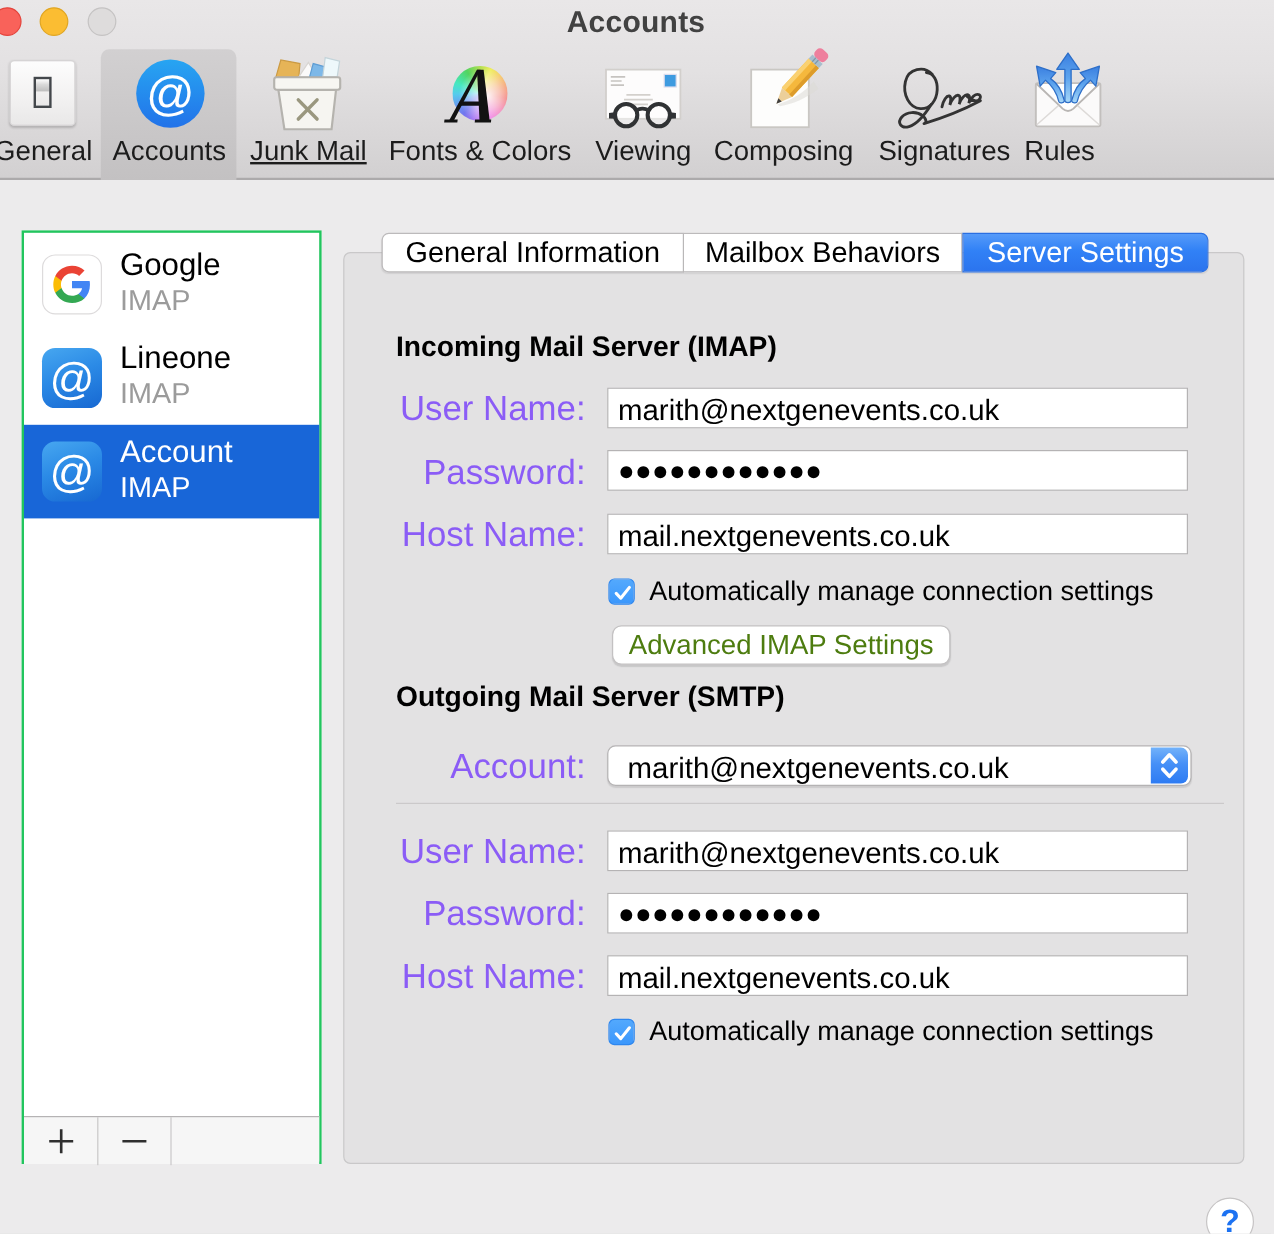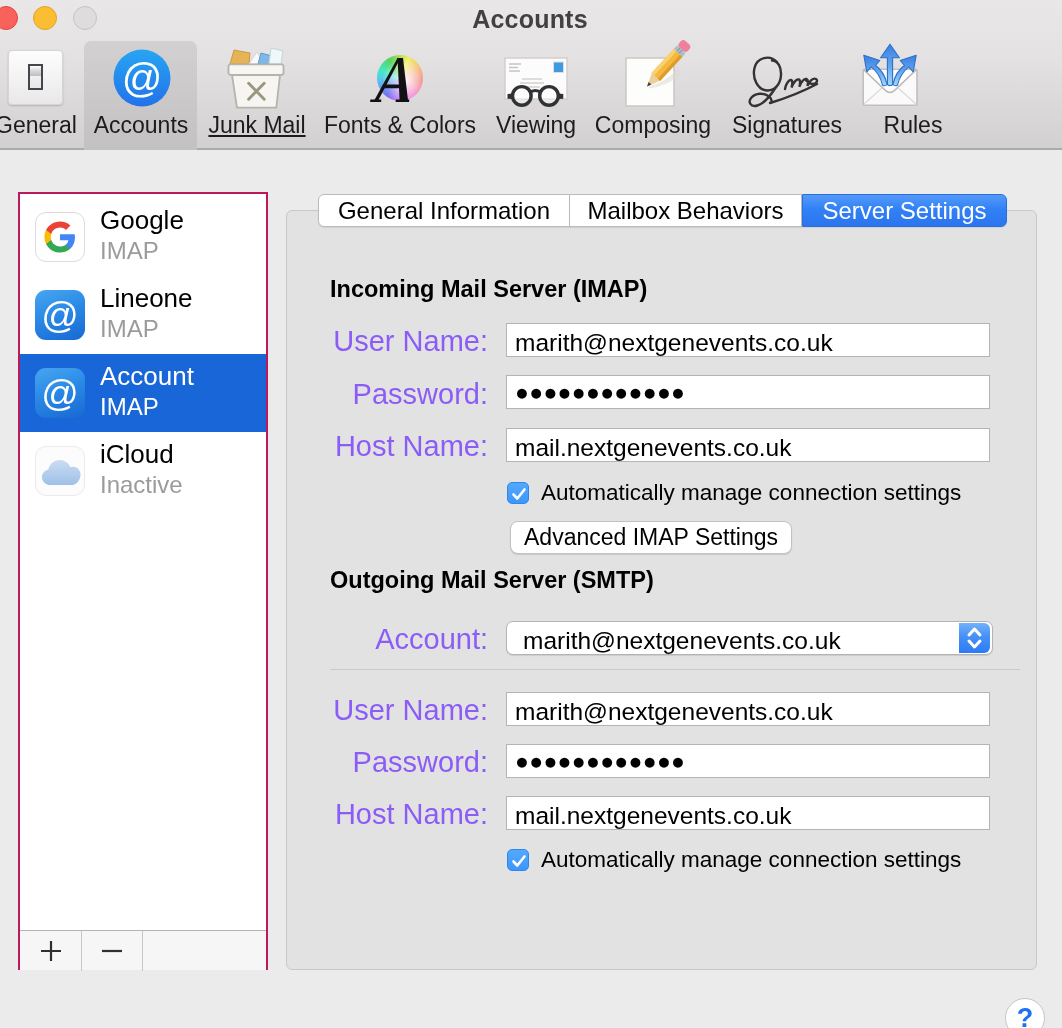--- a/index.html
+++ b/index.html
@@ -13,21 +13,21 @@
     border-bottom:2px solid #acaaab; }
   .tl { border-radius:50%; width:24px; height:24px; top:6px; }
   #tl-red { left:-6px; background:#f9625a; border:1px solid #e4443c; }
   #tl-yel { left:33px; background:#fbbd32; border:1px solid #e0a623; }
   #tl-gry { left:73px; background:#dedcdc; border:1px solid #c5c3c3; }
   #wtitle { left:400px; top:5px; width:260px; text-align:center; font-size:25px; font-weight:600; color:#414141; letter-spacing:0.2px;}
   #tbsel { left:84px; top:41px; width:113px; height:109px; background:linear-gradient(180deg,#d2d0d1 0%,#c3c1c2 100%); border-radius:7px 7px 0 0; }
   .tbitem { top:108px; height:34px; line-height:34px; font-size:23px; color:#1c1c1c; text-align:center; }
 
   
-  #sidebar { left:18px; top:192px; width:250px; height:778px; background:#fff; border:2px solid #be185d; }
+  #sidebar { left:18px; top:192px; width:250px; height:778px; background:#fff; border:2px solid #22c55e; }
   .srow { left:0; width:246px; height:78px; }
   .srow .appicon { position:absolute; left:15px; top:14px; width:50px; height:50px; border-radius:11px; }
   .sname { position:absolute; left:80px; top:7px; font-size:26px; color:#000; }
   .ssub  { position:absolute; left:80px; top:39px; font-size:24px; color:#9b9b9b; }
   #srow-sel { background:#1866d8; }
   #srow-sel .sname, #srow-sel .ssub { color:#fff; }
   #sbuttons { left:0px; top:736px; width:246px; height:40px; background:#f6f6f6; border-top:1px solid #b5b3b4; }
   .sbtn { top:0; height:40px; border-right:1px solid #c9c7c8; color:#3a3a3a; font-size:38px; font-weight:400; text-align:center; line-height:40px; }
 
   
@@ -61,21 +61,21 @@
 <div class="abs tl" id="tl-gry"></div>
 <div class="abs" id="wtitle">Accounts</div>
 
 <div class="abs tbitem" style="left:-14px; width:100px;">General</div>
 <div class="abs tbitem" style="left:91px; width:100px;">Accounts</div>
 <div class="abs tbitem" style="left:206px; width:102px;text-decoration:underline;">Junk Mail</div>
 <div class="abs tbitem" style="left:322px; width:156px;">Fonts &amp; Colors</div>
 <div class="abs tbitem" style="left:496px; width:80px;">Viewing</div>
 <div class="abs tbitem" style="left:592px; width:122px;">Composing</div>
 <div class="abs tbitem" style="left:730px; width:114px;">Signatures</div>
-<div class="abs tbitem" style="left:882px; width:62px;">Rules</div>
+<div class="abs tbitem" style="left:852px; width:62px;">Rules</div>
 
 <div class="abs" style="left:8px; top:50px; width:55px; height:55px; border-radius:4px; background:linear-gradient(180deg,#fdfdfd 0%,#f2f1f1 60%,#e9e8e8 100%); border:1px solid #d6d4d5; box-shadow:0 1px 2px rgba(0,0,0,0.18);"></div>
 <div class="abs" style="left:28px; top:64px; width:15px; height:26px; border:2px solid #43474b; background:linear-gradient(180deg,#ffffff 0%,#dadada 20%,#bdbdbd 46%,#f1f0f0 47%,#e9e8e8 100%);"></div>
 
 <svg class="abs" style="left:113px; top:49px;" width="58" height="58" viewBox="0 0 58 58">
   <defs>
       <linearGradient id="accg" x1="0" y1="0" x2="0" y2="1">
     <stop offset="0" stop-color="#27a5f2"></stop>
         <stop offset="1" stop-color="#2272e9"></stop>
       </linearGradient>
@@ -180,35 +180,20 @@
     <div class="sname">Lineone</div>
       <div class="ssub">IMAP</div>
   </div>
   <div class="abs srow" id="srow-sel" style="top:160px;">
     <div class="appicon" style="background:linear-gradient(160deg,#47a7f0 0%,#2b8ae6 45%,#1768d2 100%);">
       <div style="position:absolute; left:0; top:0; width:50px; height:50px; text-align:center; font-size:37px; line-height:52px; color:#fff;">@</div>
     </div>
     <div class="sname">Account</div>
       <div class="ssub">IMAP</div>
   </div>
-  <div class="abs srow" style="top:238px;">
-    <div class="appicon" style="background:#fcfcfc; border:1px solid #eceaeb;">
-      <svg width="40" height="28" viewBox="0 0 40 28" style="position:absolute; left:5px; top:11px;">
-        <defs>
-            <linearGradient id="cldg" x1="0" y1="0" x2="0" y2="1">
-          <stop offset="0" stop-color="#cadcf2"></stop>
-              <stop offset="1" stop-color="#9fc0e7"></stop>
-            </linearGradient>
-          </defs>
-        <path fill="url(#cldg)" d="M10 27 C4.5 27 1 23.5 1 19.2 C1 15.3 3.8 12.4 7.3 11.8 C8.3 6.3 13 2 18.7 2 C23.5 2 27.6 4.9 29.5 9.2 C30.3 9 31.1 8.8 32 8.8 C36.4 8.8 39.5 12.3 39.5 16.4 C39.5 22 35.5 27 30 27 Z"></path>
-      </svg>
-    </div>
-    <div class="sname">iCloud</div>
-      <div class="ssub">Inactive</div>
-  </div>
   <div class="abs" id="sbuttons">
     <div class="abs sbtn" style="left:0; width:62px;">
       <svg width="62" height="40">
           <path d="M21 20 H 41 M31 10 V 30" stroke="#2f2f2f" stroke-width="2.2"></path>
         </svg>
     </div>
     <div class="abs sbtn" style="left:62px; width:61px;">
       <svg width="61" height="40">
           <path d="M20 20 H 40" stroke="#2f2f2f" stroke-width="2.2"></path>
         </svg>
@@ -233,21 +218,21 @@
 <div class="abs flabel" style="left:288px; top:430px; width:200px;">Host Name:</div>
 <div class="abs finput fi" style="top:428px;">mail.nextgenevents.co.uk</div>
 
 <div class="abs ckbox" style="left:507px; top:482px;">
   <svg width="18" height="18" viewBox="0 0 18 18">
       <path d="M3.5 9.5 L7.3 13.5 L14.5 4.5" stroke="#fff" stroke-width="2.6" fill="none" stroke-linecap="round" stroke-linejoin="round"></path>
     </svg>
 </div>
 <div class="abs cklabel" style="left:541px; top:482px;">Automatically manage connection settings</div>
 
-<div class="abs" style="left:510px; top:521px; width:282px; height:33px; background:#fff; border:1px solid #c3c1c2; border-radius:8px; box-shadow:0 1px 1px rgba(0,0,0,0.12); font-size:23px; text-align:center; line-height:31px; color:#000000;">Advanced IMAP Settings</div>
+<div class="abs" style="left:510px; top:521px; width:282px; height:33px; background:#fff; border:1px solid #c3c1c2; border-radius:8px; box-shadow:0 1px 1px rgba(0,0,0,0.12); font-size:23px; text-align:center; line-height:31px; color:#4d7c0f;">Advanced IMAP Settings</div>
 
 <div class="abs h1" style="left:330px; top:567px;">Outgoing Mail Server (SMTP)</div>
 
 <div class="abs flabel" style="left:288px; top:623px; width:200px;">Account:</div>
 <div class="abs" style="left:506px; top:621px; width:487px; height:34px; background:#fff; border:1px solid #b5b3b4; border-radius:7px; box-shadow:0 1px 1px rgba(0,0,0,0.10); font-size:24.5px; line-height:37px; color:#000; padding-left:16px;">marith@nextgenevents.co.uk
   <div class="abs" style="right:2px; top:1px; width:31px; height:30px; border-radius:0 6px 6px 0; background:linear-gradient(180deg,#72b2fa 0%,#4690f7 45%,#2d7bf3 100%);">
     <svg width="31" height="30" viewBox="0 0 31 30">
         <path d="M10 12 L15.5 6 L21 12" stroke="#fff" stroke-width="3" fill="none" stroke-linecap="round" stroke-linejoin="round"></path>
         <path d="M10 18 L15.5 24 L21 18" stroke="#fff" stroke-width="3" fill="none" stroke-linecap="round" stroke-linejoin="round"></path>
       </svg>

